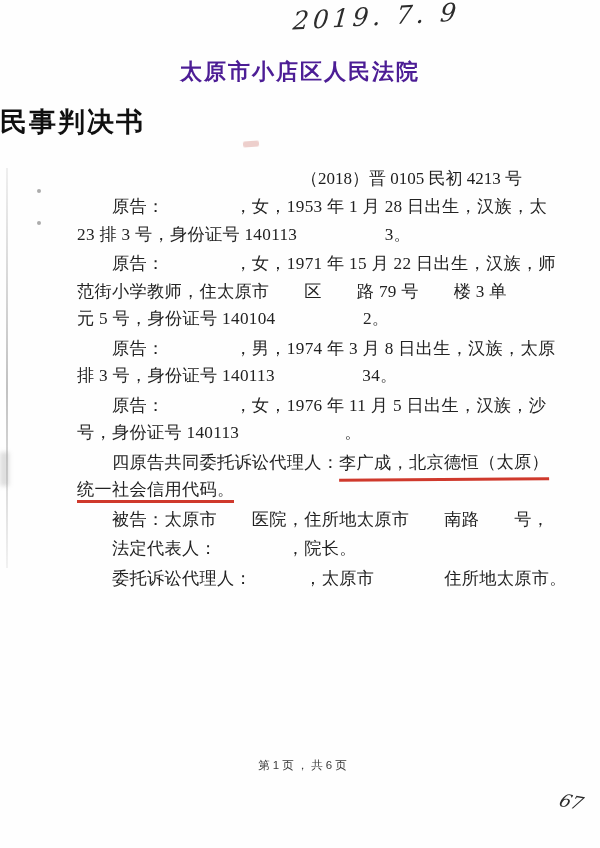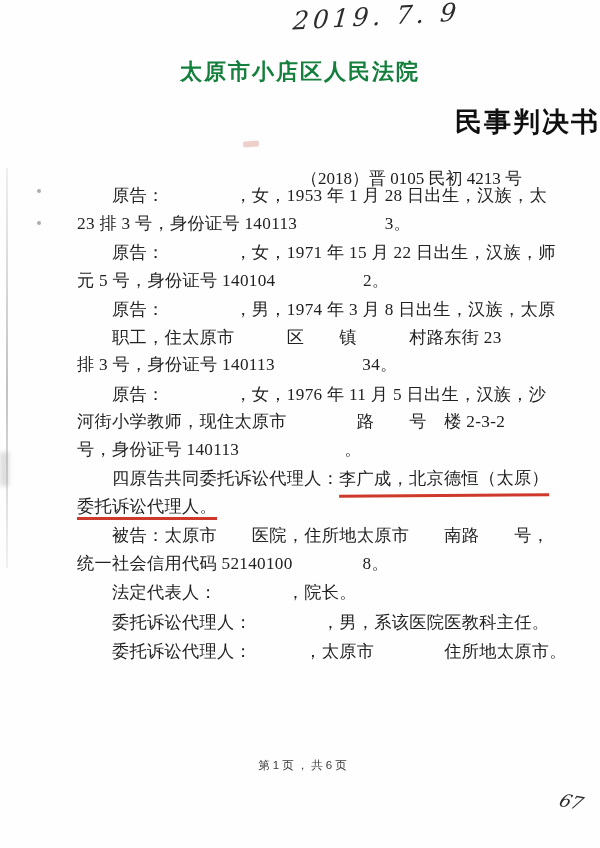--- a/index.html
+++ b/index.html
@@ -52,38 +52,38 @@
     position: absolute; top: 791px; left: 560px;
     font-size: 18px;
     transform: rotate(10deg) skewX(-10deg);
   }
 
   
   .court {
     position: absolute; top: 57px; left: 0; right: 0;
     text-align: center;
     font-size: 22px; font-weight: 700; letter-spacing: 2px;
-    color: #15803d;
+    color: #4c1d95;
   }
   .doctitle {
     position: absolute; top: 104px; left: 0; right: 0;
-    text-align: right;
+    text-align: left;
     font-size: 27px; font-weight: 700; letter-spacing: 2px;
     color: #101010;
   }
   .caseno {
     position: absolute; top: 167px; right: 78px;
     font-size: 17px;
     color: #1c1c1c;
     white-space: pre;
   }
 
   
   .doc-body {
-    position: absolute; top: 182px; left: 77px; width: 470px;
+    position: absolute; top: 193px; left: 77px; width: 470px;
   }
   .para { margin: 0 0 2px 0; }
   .line {
     white-space: pre;
     font-size: 17.2px;
     line-height: 27.5px;
     height: 27.5px;
     color: #222222;
     letter-spacing: 0.3px;
   }
@@ -124,52 +124,47 @@
 
   <div class="doc-body">
 
     <div class="para">
       <div class="line">　　原告：　　　　，女，1953 年 1 月 28 日出生，汉族，太</div>
       <div class="line">23 排 3 号，身份证号 140113　　　　　3。</div>
     </div>
 
     <div class="para">
       <div class="line">　　原告：　　　　，女，1971 年 15 月 22 日出生，汉族，师</div>
+      <div class="line">范街小学教师，住太原市　　区　　路 79 号　　楼 3 单</div>
       <div class="line">元 5 号，身份证号 140104　　　　　2。</div>
     </div>
 
     <div class="para">
       <div class="line">　　原告：　　　　，男，1974 年 3 月 8 日出生，汉族，太原</div>
-      <div class="line">　　职工，住太原市　　　区　　镇　　　村路东街 23</div>
       <div class="line">排 3 号，身份证号 140113　　　　　34。</div>
     </div>
 
     <div class="para">
       <div class="line">　　原告：　　　　，女，1976 年 11 月 5 日出生，汉族，沙</div>
-      <div class="line">河街小学教师，现住太原市　　　　路　　号　楼 2-3-2</div>
       <div class="line">号，身份证号 140113　　　　　　。</div>
     </div>
 
     <div class="para">
       <div class="line"><span>　　四原告共同委托诉讼代理人：</span><span class="ul ul-tilt">李广成，北京德恒（太原）</span></div>
-      <div class="line"><span class="ul">委托诉讼代理人。</span></div>
+      <div class="line"><span class="ul">统一社会信用代码。</span></div>
     </div>
 
     <div class="para">
       <div class="line">　　被告：太原市　　医院，住所地太原市　　南路　　号，</div>
-      <div class="line">统一社会信用代码 52140100　　　　8。</div>
     </div>
 
     <div class="para">
       <div class="line">　　法定代表人：　　　　，院长。</div>
     </div>
 
-    <div class="para">
-      <div class="line">　　委托诉讼代理人：　　　　，男，系该医院医教科主任。</div>
-    </div>
 
     <div class="para">
       <div class="line">　　委托诉讼代理人：　　　，太原市　　　　住所地太原市。</div>
     </div>
 
   </div>
 
   <div class="footer">第1页，共6页</div>
 
   <div class="handwritten pageno">67</div>

